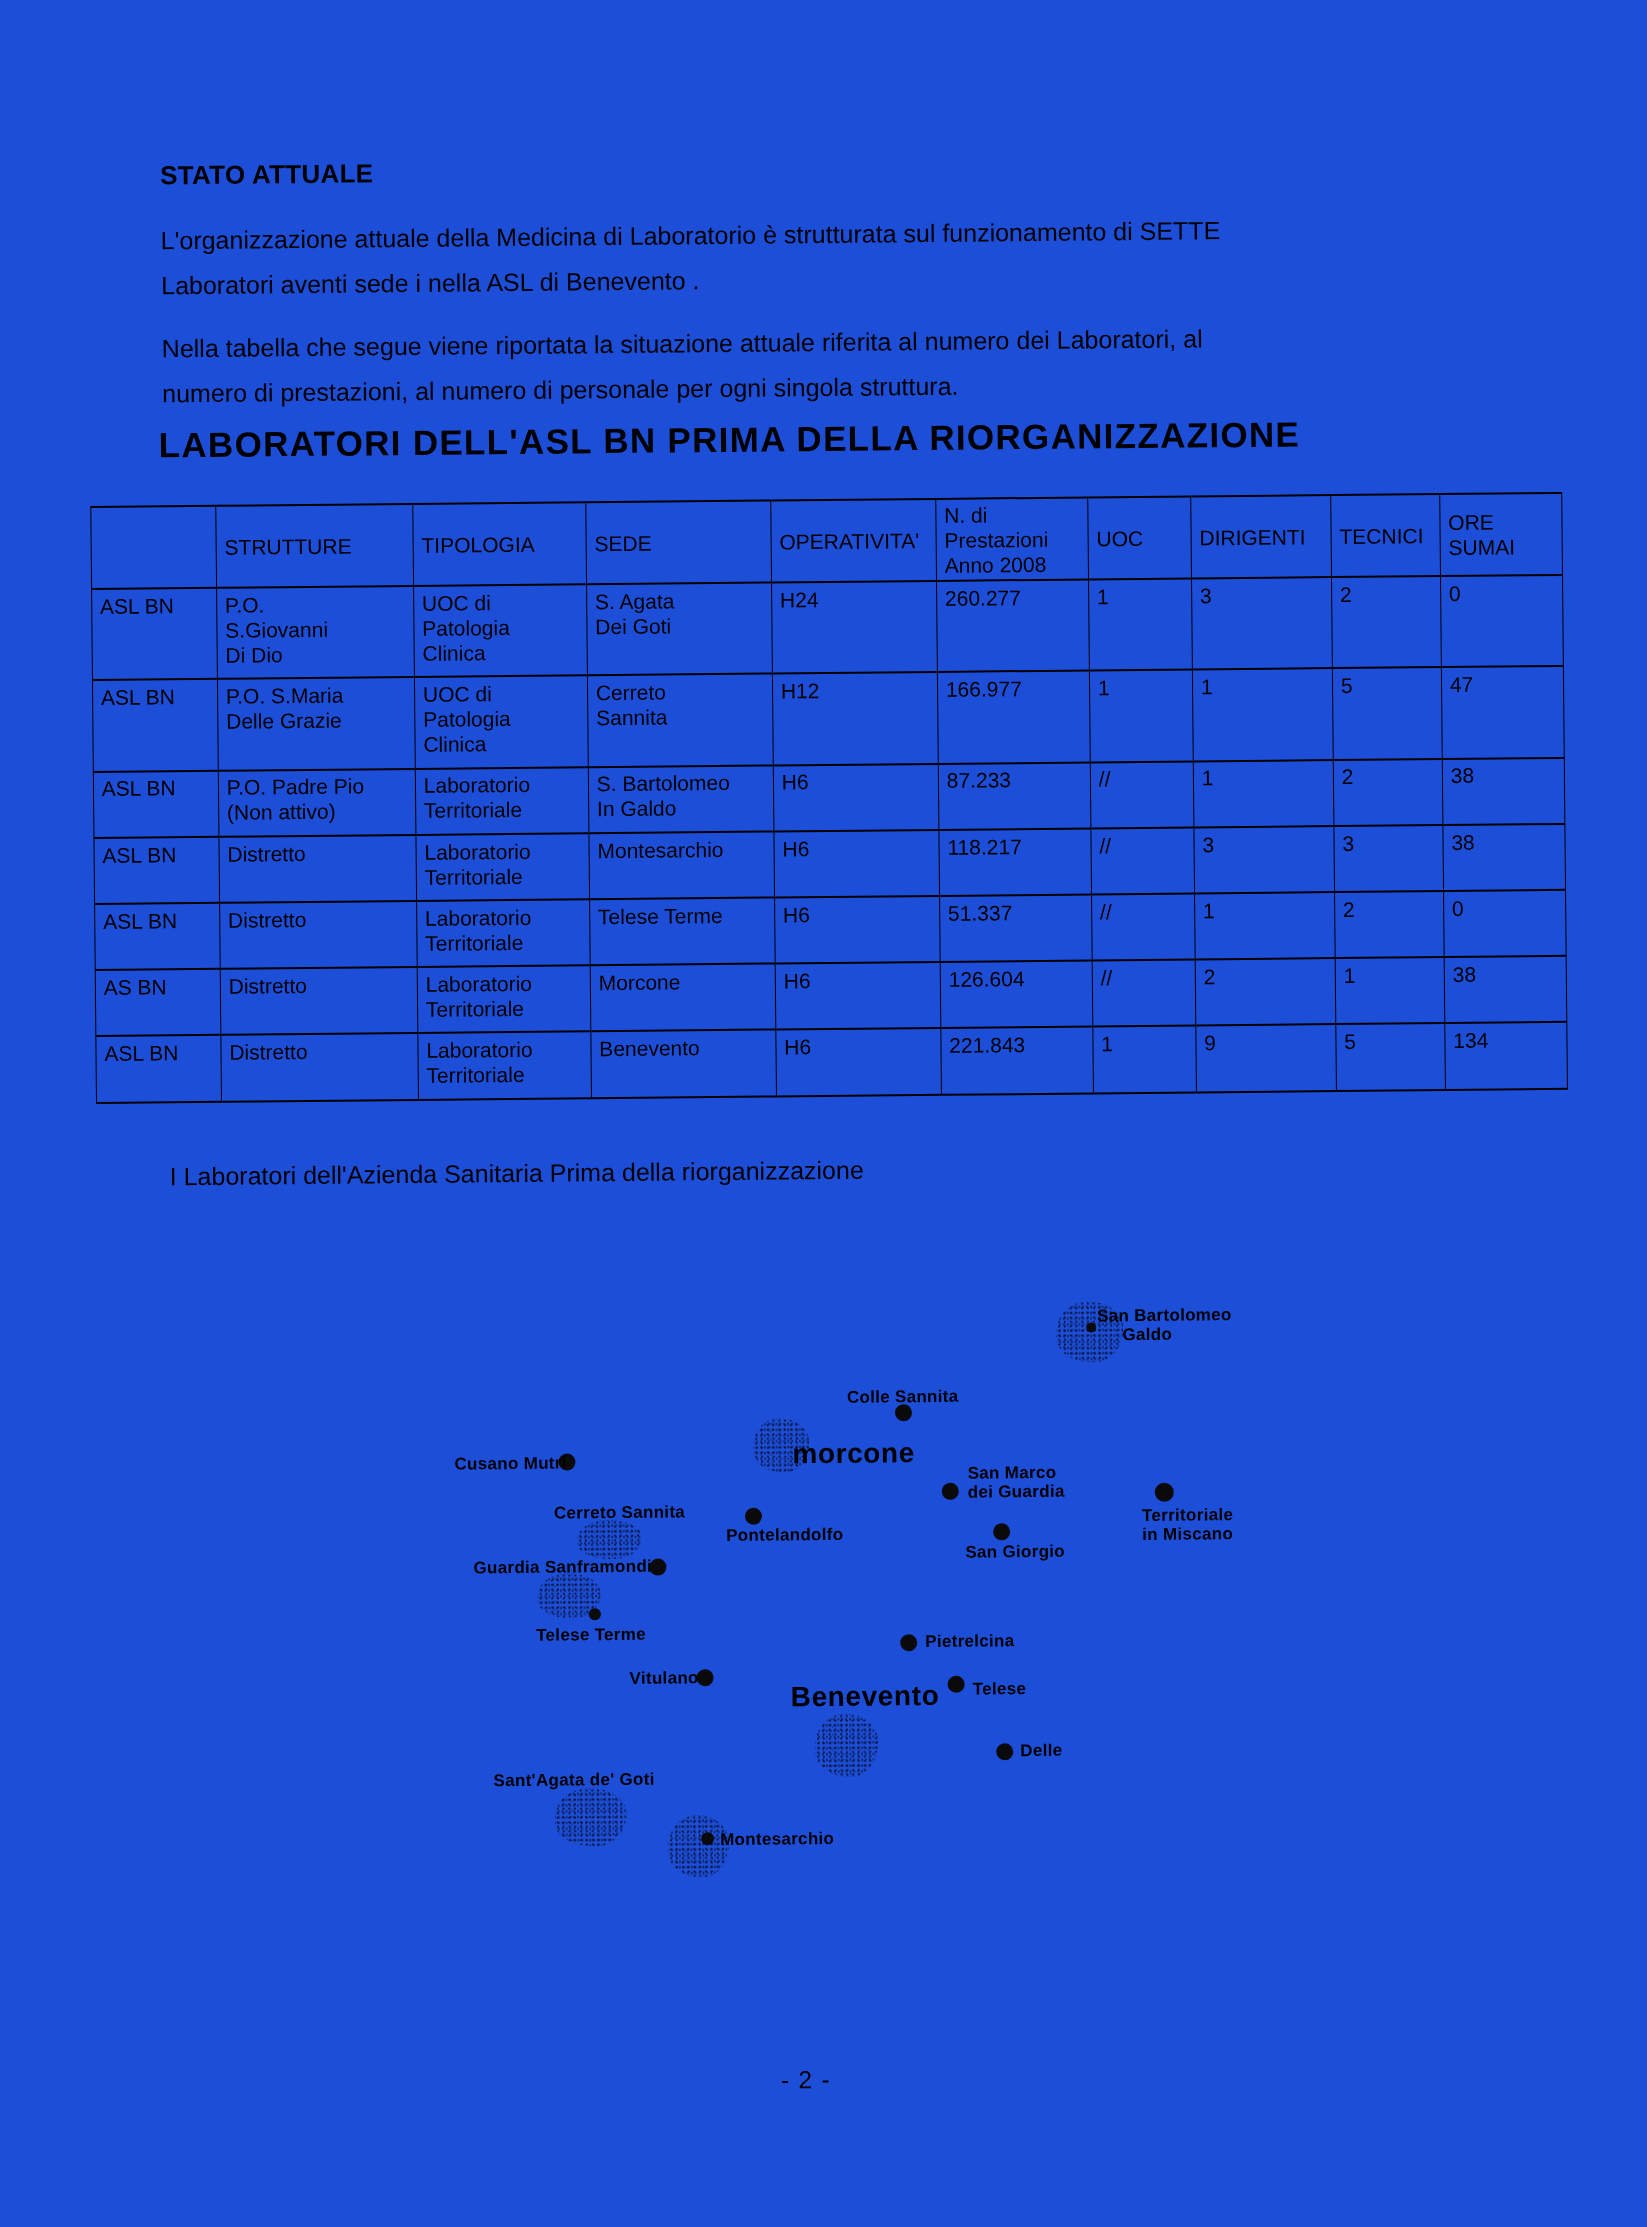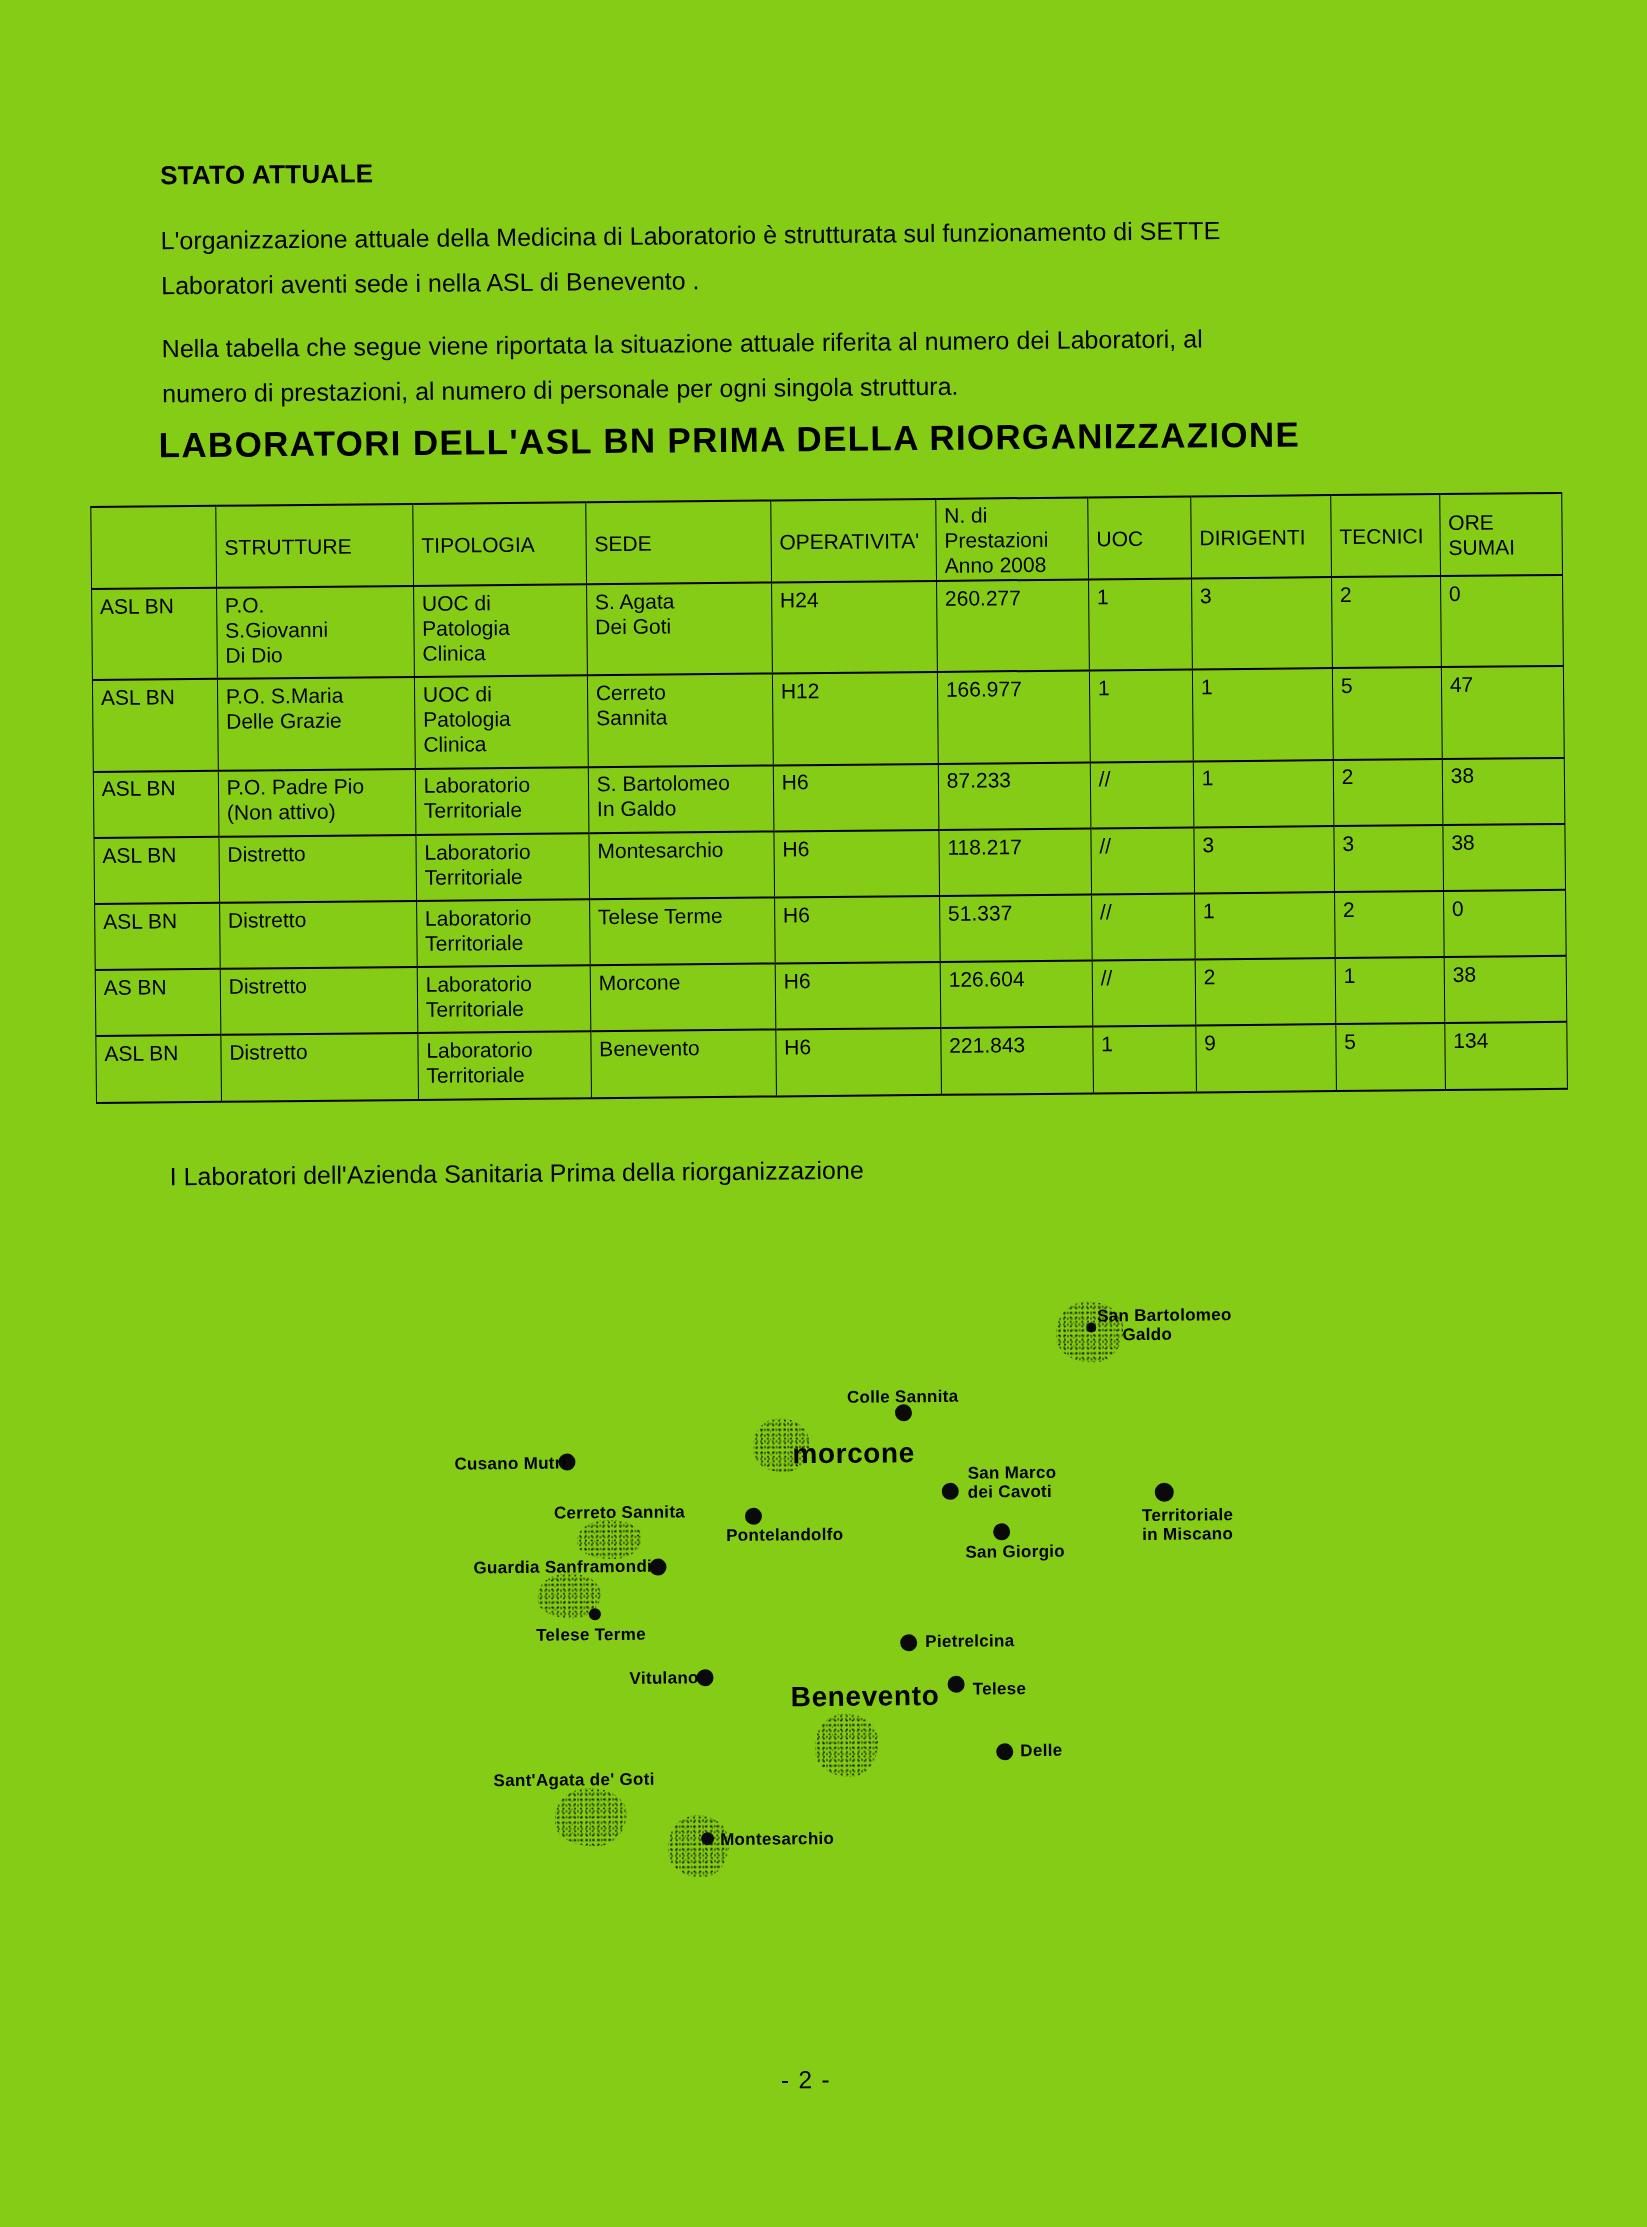--- a/index.html
+++ b/index.html
@@ -1,18 +1,18 @@
 <!DOCTYPE html>
 <html style="font-size:10.3px"><head>
 <meta charset="utf-8">
 <style>
   html,body { margin:0; padding:0; background:#fff; }
   .page {
     position:relative; width:1647px; height:2227px;
-    background:#84cc16; color:#000;
+    background:#1d4ed8; color:#000;
     font-family:"Liberation Sans", sans-serif;
     overflow:hidden;
   }
   .content { position:absolute; left:0; top:0; width:1647px; height:2227px;
     transform:rotate(-0.55deg); transform-origin:50% 40%; }
 
   .h-stato {
     position:absolute; left:167px; top:154px;
     font-size:26px; font-weight:bold; letter-spacing:0.3px;
   }
@@ -233,21 +233,21 @@
         <div class="town-label" style="left: 705px; top: 49px;">San Bartolomeo
      Galdo</div>
         <div class="town-dot" style="left: 502px; top: 145px; width: 17px; height: 17px;"></div>
         <div class="town-label" style="left: 454px; top: 128px;">Colle Sannita</div>
         <div class="town-dot" style="left: 165px; top: 191px; width: 17px; height: 17px;"></div>
         <div class="town-label" style="left: 61px; top: 191px;">Cusano Mutri</div>
         <div class="town-cluster" style="left: 360px; top: 158px; width: 56px; height: 54px;"></div>
         <div class="town-label large" style="left: 399px; top: 180px;">morcone</div>
         <div class="town-dot" style="left: 548px; top: 224px; width: 17px; height: 17px;"></div>
         <div class="town-label" style="left: 574px; top: 205px;">San Marco
-dei Cavoti</div>
+dei Guardia</div>
         <div class="town-dot" style="left: 761px; top: 226px; width: 19.4px; height: 19.4px;"></div>
         <div class="town-label" style="left: 748px; top: 249px;">Territoriale
 in Miscano</div>
         <div class="town-cluster" style="left: 183px; top: 258px; width: 65px; height: 39px;"></div>
         <div class="town-label" style="left: 160px; top: 241px;">Cerreto Sannita</div>
         <div class="town-dot" style="left: 351px; top: 247px; width: 17px; height: 17px;"></div>
         <div class="town-label" style="left: 332px; top: 265px;">Pontelandolfo</div>
         <div class="town-dot" style="left: 599px; top: 265px; width: 17px; height: 17px;"></div>
         <div class="town-label" style="left: 571px; top: 284px;">San Giorgio</div>
         <div class="town-dot" style="left: 255px; top: 297px; width: 17px; height: 17px;"></div>

